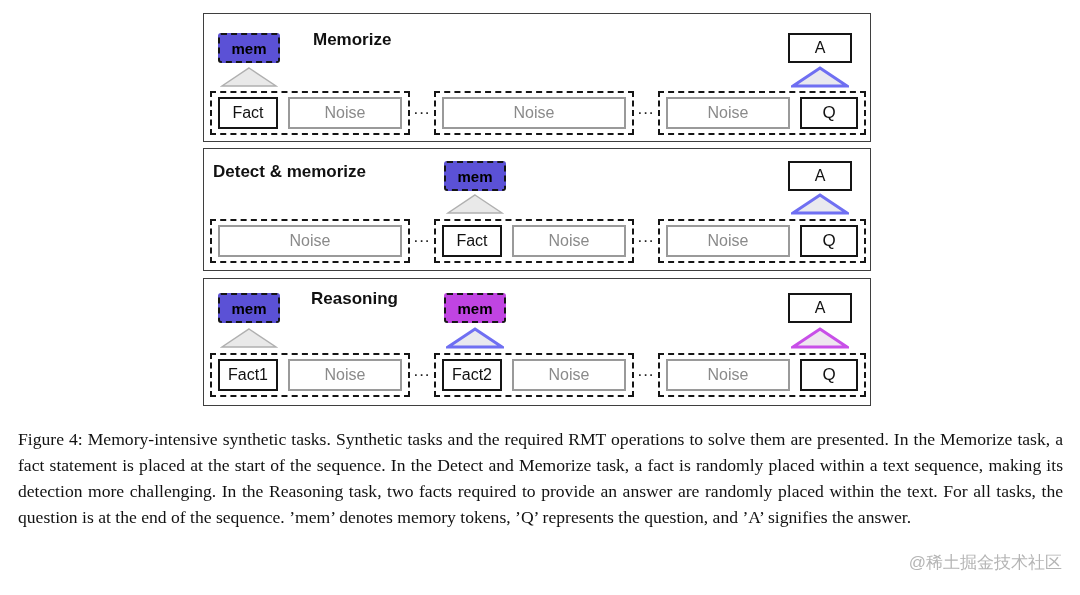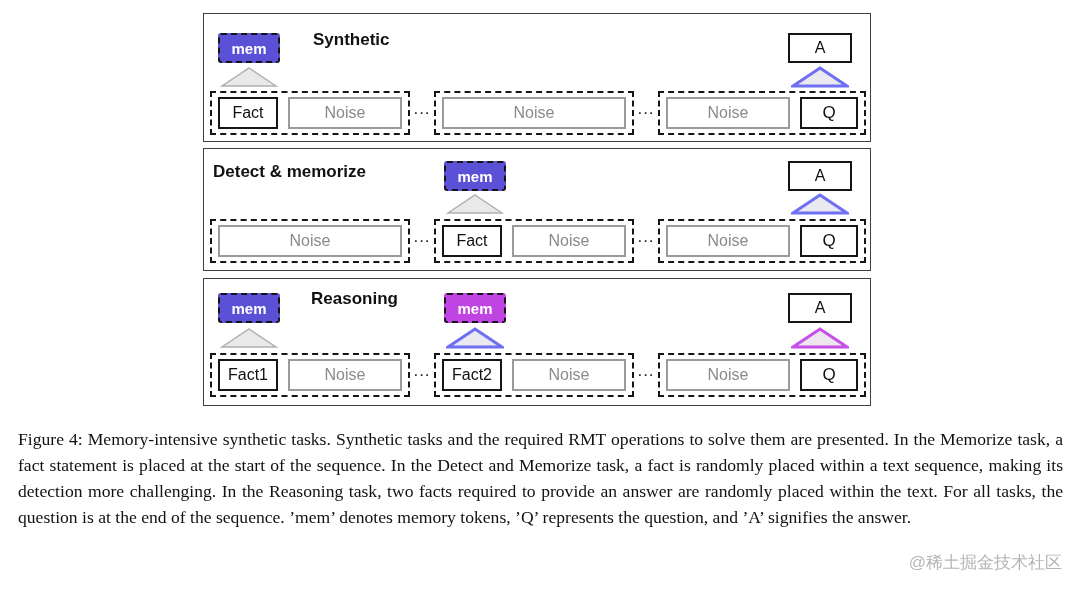--- a/index.html
+++ b/index.html
@@ -9,21 +9,21 @@
   
   .panel{position:absolute;left:203px;width:668px;border:1.5px solid #3f3f3f;
          background:#fff;box-sizing:border-box;}
   .panel-1{top:13px;height:129px;}
   .panel-2{top:148px;height:123px;}
   .panel-3{top:278px;height:128px;}
 
   .panel-title{position:absolute;font-size:17px;font-weight:700;color:#111;}
 
   .mem{position:absolute;width:62px;height:30px;border:2.5px dashed #151515;border-radius:3px;
-       display:flex;align-items:center;justify-content:center;color:#ffffff;font-weight:700;
+       display:flex;align-items:center;justify-content:center;color:#000000;font-weight:700;
        font-size:15px;box-sizing:border-box;}
   .mem-blue{background:#5b51d6;}
   .mem-magenta{background:#c044e2;}
 
   .abox{position:absolute;width:64px;height:30px;border:2px solid #151515;background:#fff;
         display:flex;align-items:center;justify-content:center;font-size:16px;color:#111;
         box-sizing:border-box;}
 
   .tri{position:absolute;width:58px;height:22px;}
 
@@ -58,21 +58,21 @@
 </style>
 </head>
 <body>
 
 <div class="page">
 
   <div class="panel panel-1">
     <div class="mem mem-blue" style="left:14px;top:19px;">
       <span>mem</span>
     </div>
-    <div class="panel-title" style="left:109px;top:16px;">Synthetic</div>
+    <div class="panel-title" style="left:109px;top:16px;">Memorize</div>
     <div class="abox" style="left:584px;top:19px;">
       <span>A</span>
     </div>
     <svg class="tri" style="left:16px;top:52px;" viewBox="0 0 58 22">
       <polygon points="29,2 56,20 2,20" fill="#e9e9e9" stroke="#b0b0b0" stroke-width="1.5"></polygon>
     </svg>
     <svg class="tri" style="left:587px;top:52px;" viewBox="0 0 58 22">
       <polygon points="29,2 56,20 2,20" fill="#e9e9ef" stroke="#6f6ff2" stroke-width="3"></polygon>
     </svg>
     <div class="seg-row p1-row">

